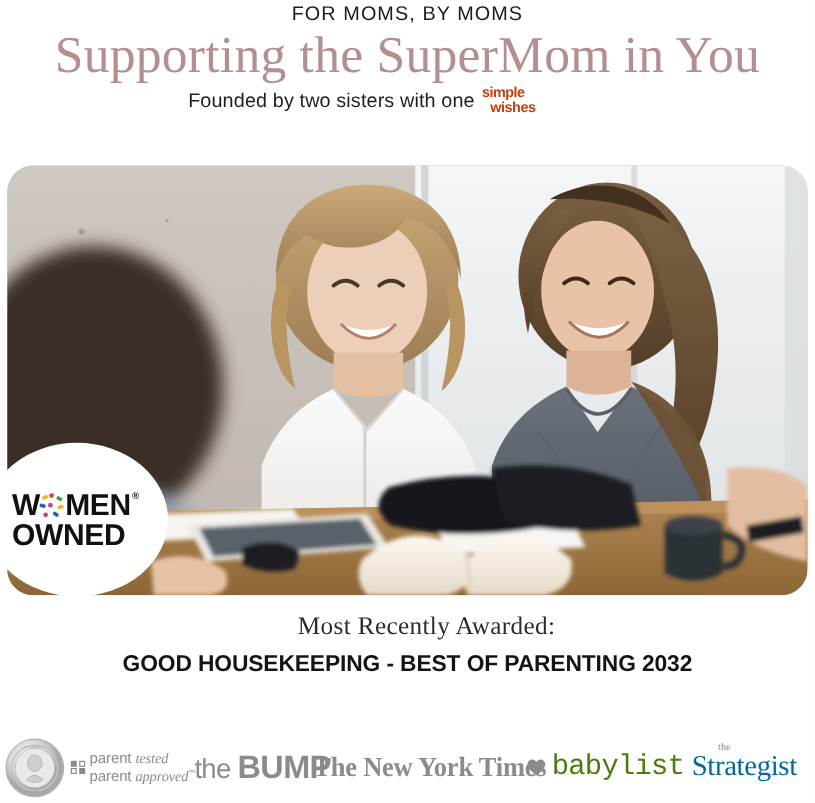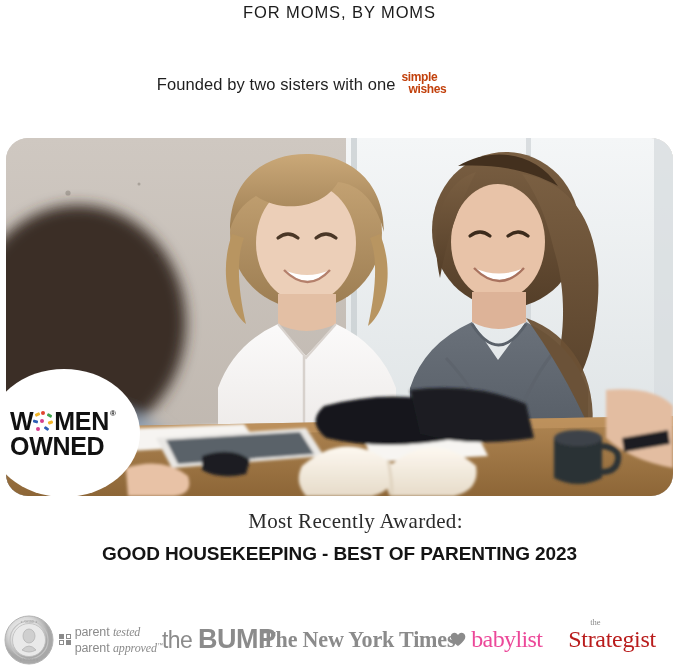--- a/index.html
+++ b/index.html
@@ -255,53 +255,54 @@
 
   
   .babylist { width: 126px; }
   .baby-wrap { display: flex; align-items: center; gap: 5px; }
   .heart {
     width: 16px; height: 15px;
     fill: #8b8b8b;
     flex: none;
   }
   .baby-txt {
-    font-family: Liberation Serif, serif;
+    font-family: Liberation Mono, monospace;
     font-size: 24px;
-    color: #ec4899;
+    color: #4d7c0f;
     letter-spacing: -0.6px;
     white-space: nowrap;
   }
 
   
   .strategist { width: 140px; position: relative; }
   .strat-wrap { position: relative; white-space: nowrap; }
   .strat-the {
     position: absolute;
     top: -9px;
     left: 22px;
     font-family: "Liberation Serif", serif;
     font-size: 8.5px;
     color: #8b8b8b;
     letter-spacing: 0px;
   }
   .strat-main {
     font-family: "Liberation Serif", serif;
     font-size: 24px;
-    color: #b91c1c;
+    color: #0369a1;
     letter-spacing: -0.3px;
   }
 </style>
 </head>
 <body>
 
 <div class="page">
 
   <div class="eyebrow">FOR MOMS, BY MOMS</div>
 
+  <div class="headline">Supporting the SuperMom in You</div>
 
   <div class="founded-row">
     <span class="founded-text">Founded by two sisters with one</span>
     <span class="sw-logo">
       <span class="sw-l1">simple</span><br>
       <span class="sw-l2">wishes</span>
     </span>
   </div>
 
   <div class="photo">
@@ -463,21 +464,21 @@
         </span>
         <span>MEN</span>
         <span class="wo-reg">®</span>
       </div>
       <div class="wo-line">OWNED</div>
     </div>
   </div>
 
   <div class="award-pre">Most Recently Awarded:</div>
 
-  <div class="award-main">GOOD HOUSEKEEPING - BEST OF PARENTING 2023</div>
+  <div class="award-main">GOOD HOUSEKEEPING - BEST OF PARENTING 2032</div>
 
 
   <div class="press-row">
 
     <div class="press-item seal">
       <svg width="50" height="50" viewBox="0 0 50 50">
         <defs>
           <radialGradient id="sealG" cx="40%" cy="35%">
             <stop offset="0%" stop-color="#fdfdfd"></stop>
             <stop offset="65%" stop-color="#d9d9d9"></stop>

